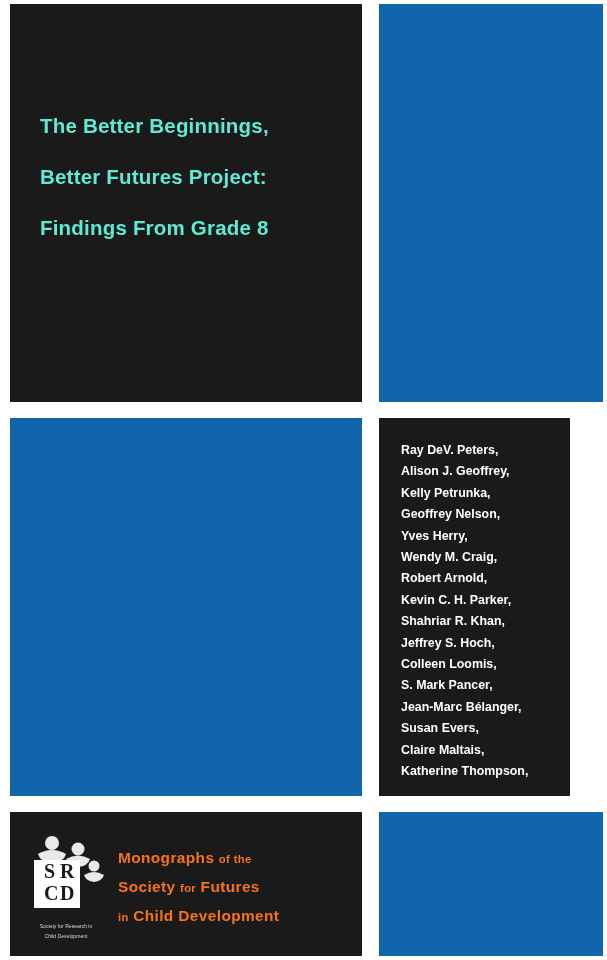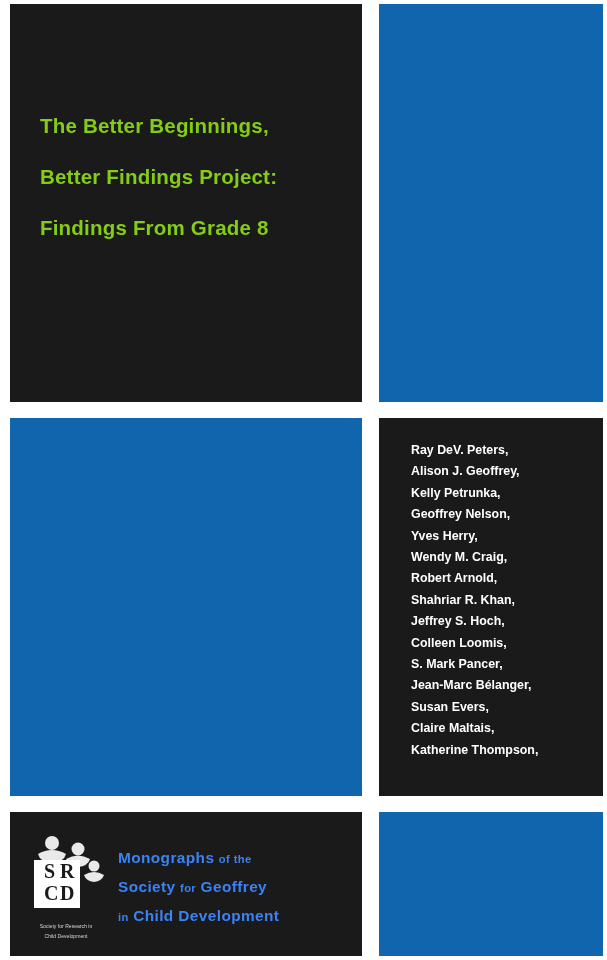--- a/index.html
+++ b/index.html
@@ -24,21 +24,21 @@
     position: absolute;
     left: 10px;
     top: 4px;
     width: 352px;
     height: 398px;
     background: #1a1a1a;
     box-sizing: border-box;
     padding: 96px 30px 0 30px;
   }
   .title-line {
-    color: #84cc16;
+    color: #5eead4;
     font-size: 20.5px;
     font-weight: bold;
     line-height: 51px;
     letter-spacing: 0.2px;
     white-space: nowrap;
   }
   .blue-top-right {
     position: absolute;
     left: 379px;
     top: 4px;
@@ -52,25 +52,25 @@
     left: 10px;
     top: 418px;
     width: 352px;
     height: 378px;
     background: #1165ac;
   }
   .authors-block {
     position: absolute;
     left: 379px;
     top: 418px;
-    width: 224px;
+    width: 191px;
     height: 378px;
     background: #1a1a1a;
     box-sizing: border-box;
-    padding: 22px 0 0 32px;
+    padding: 22px 0 0 22px;
   }
   .author-line {
     color: #ffffff;
     font-size: 12.4px;
     font-weight: bold;
     line-height: 21.4px;
     white-space: nowrap;
   }
   
   .logo-block {
@@ -109,51 +109,52 @@
     line-height: 6.6px;
     text-align: center;
     margin-top: 3px;
     width: 76px;
   }
   .srcd-words {
     margin-left: 14px;
     margin-top: 14px;
   }
   .srcd-words .wordline {
-    color: #3b82f6;
+    color: #f97316;
     font-weight: bold;
     white-space: nowrap;
     line-height: 27px;
   }
   .big { font-size: 15.4px; letter-spacing: 0.4px; }
   .small { font-size: 11.2px; letter-spacing: 0.4px; }
 </style>
 </head>
 <body>
 
 <div class="cover">
 
   <div class="title-block">
     <div class="title-line">The Better Beginnings,</div>
-    <div class="title-line">Better Findings Project:</div>
+    <div class="title-line">Better Futures Project:</div>
     <div class="title-line">Findings From Grade 8</div>
   </div>
 
   <div class="blue-top-right"></div>
 
   <div class="blue-mid-left"></div>
 
   <div class="authors-block">
     <div class="author-line">Ray DeV. Peters,</div>
     <div class="author-line">Alison J. Geoffrey,</div>
     <div class="author-line">Kelly Petrunka,</div>
     <div class="author-line">Geoffrey Nelson,</div>
     <div class="author-line">Yves Herry,</div>
     <div class="author-line">Wendy M. Craig,</div>
     <div class="author-line">Robert Arnold,</div>
+    <div class="author-line">Kevin C. H. Parker,</div>
     <div class="author-line">Shahriar R. Khan,</div>
     <div class="author-line">Jeffrey S. Hoch,</div>
     <div class="author-line">Colleen Loomis,</div>
     <div class="author-line">S. Mark Pancer,</div>
     <div class="author-line">Jean-Marc Bélanger,</div>
     <div class="author-line">Susan Evers,</div>
     <div class="author-line">Claire Maltais,</div>
     <div class="author-line">Katherine Thompson,</div>
   </div>
 
@@ -182,21 +183,21 @@
     </div>
 
     <div class="srcd-words">
       <div class="wordline">
         <span class="big">Monographs</span>
         <span class="small">of the</span>
       </div>
       <div class="wordline">
         <span class="big">Society</span>
         <span class="small">for</span>
-        <span class="big">Geoffrey</span>
+        <span class="big">Futures</span>
       </div>
       <div class="wordline">
         <span class="small">in</span>
         <span class="big">Child Development</span>
       </div>
     </div>
   </div>
 
   <div class="blue-bottom-right"></div>
 

